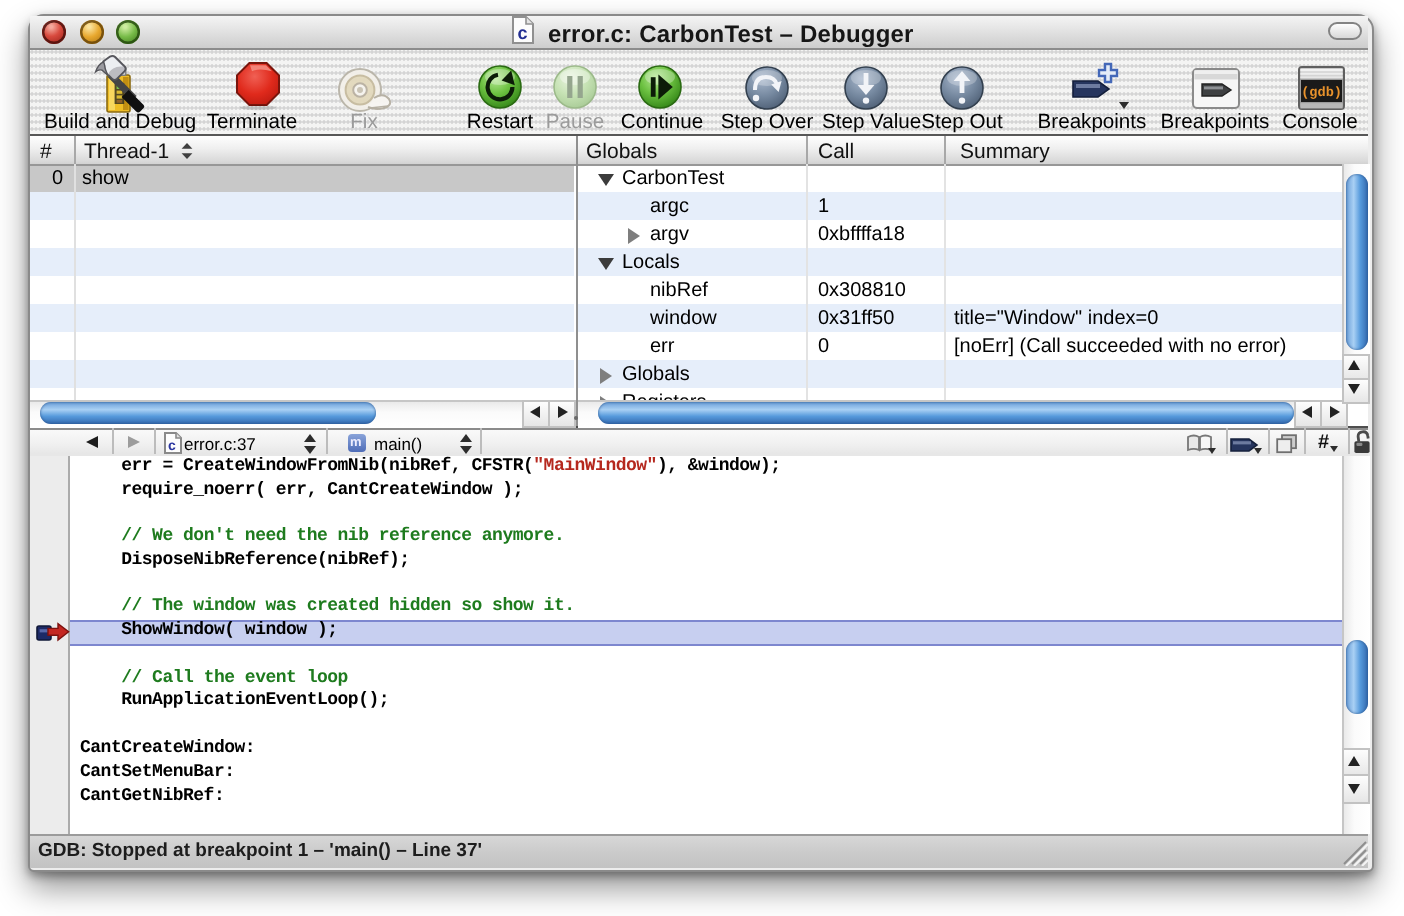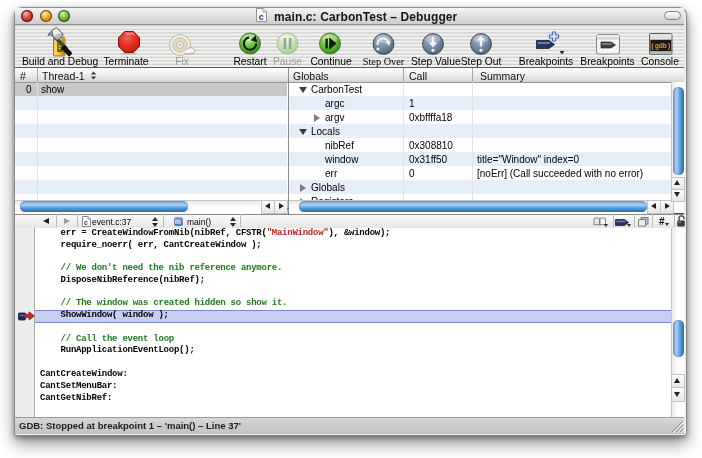--- a/index.html
+++ b/index.html
@@ -68,21 +68,21 @@
 
   <div id="titlebar" class="a pin"></div>
   <div id="tlr" class="a tl"></div>
       <div id="tly" class="a tl"></div>
       <div id="tlg" class="a tl"></div>
   <svg id="docicon" class="a" style="left:256px;top:8px;" width="11" height="14" viewBox="0 0 11 14">
     <path d="M0.5 0.5 L7 0.5 L10.5 4 L10.5 13.5 L0.5 13.5 Z" fill="#fcfcfc" stroke="#909090" stroke-width="1"></path>
     <path d="M7 0.5 L7 4 L10.5 4" fill="#e4e4e4" stroke="#909090" stroke-width="0.8"></path>
     <text x="5.2" y="11.5" font-size="9" font-family="Liberation Sans" fill="#232e91" text-anchor="middle" font-weight="bold">c</text>
   </svg>
-  <div id="title" class="a">main.c: CarbonTest – Debugger</div>
+  <div id="title" class="a">error.c: CarbonTest – Debugger</div>
   <div id="pill" class="a"></div>
 
   <div id="toolbar" class="a pin"></div>
   <svg id="icons" class="a" style="left:15px;top:25px;" width="669" height="43" viewBox="0 0 669 43">
     <defs>
       <radialGradient id="ggreen" cx="0.4" cy="0.3" r="0.8">
         <stop offset="0" stop-color="#b6e894"></stop>
             <stop offset="0.45" stop-color="#6cc141"></stop>
         <stop offset="0.85" stop-color="#3c8f1d"></stop>
             <stop offset="1" stop-color="#2d7313"></stop>
@@ -212,21 +212,21 @@
       <text x="645.8" y="23" font-size="6.8" font-family="Liberation Mono" fill="#e8922c" text-anchor="middle" font-weight="bold">(gdb)</text>
       <rect x="635.2" y="26.6" width="21.1" height="2.6" fill="#b8b8b8"></rect>
     </g>
   </svg>
   <div class="a tlabel" style="left:22px;width:76px;">Build and Debug</div>
   <div class="a tlabel" style="left:101px;width:50px;">Terminate</div>
   <div class="a tlabel tgray" style="left:167px;width:30px;">Fix</div>
   <div class="a tlabel" style="left:232px;width:36px;">Restart</div>
   <div class="a tlabel tgray" style="left:272px;width:31px;">Pause</div>
   <div class="a tlabel" style="left:309px;width:44px;">Continue</div>
-  <div class="a tlabel" style="left:360px;width:47px;font-family:Liberation Serif, serif;">Step Over</div>
+  <div class="a tlabel" style="left:360px;width:47px;">Step Over</div>
   <div class="a tlabel" style="left:411px;width:44px;">Step Value</div>
   <div class="a tlabel" style="left:459px;width:44px;">Step Out</div>
   <div class="a tlabel" style="left:518px;width:56px;">Breakpoints</div>
   <div class="a tlabel" style="left:579px;width:57px;">Breakpoints</div>
   <div class="a tlabel" style="left:640px;width:40px;">Console</div>
 
   <div id="panes" class="a"></div>
   <div id="rows-left" class="a">
     <div class="a" style="left:15px;top:82px;width:272px;height:14px;background:#c8c8c8;border-bottom:0.5px solid #adadad;"></div>
     <div class="a row blue" style="top:96px;"></div>
@@ -285,21 +285,21 @@
   <div id="navitems" class="a">
     <div class="a tri" style="left:43px;top:217.5px;border-top:3.5px solid transparent;border-bottom:3.5px solid transparent;border-right:6.5px solid #1d1d1d;"></div>
     <div class="a nsep" style="left:56px;"></div>
     <div class="a tri" style="left:63.5px;top:217.5px;border-top:3.5px solid transparent;border-bottom:3.5px solid transparent;border-left:6.5px solid #9c9c9c;"></div>
     <div class="a nsep" style="left:77px;"></div>
     <svg class="a" style="left:82px;top:215.5px;" width="9" height="11" viewBox="0 0 9 11">
       <path d="M0.5 0.5 L6 0.5 L8.5 3 L8.5 10.5 L0.5 10.5 Z" fill="#fdfdfd" stroke="#8a8a8a" stroke-width="1"></path>
       <path d="M6 0.5 L6 3 L8.5 3" fill="#e0e0e0" stroke="#8a8a8a" stroke-width="0.8"></path>
       <text x="4" y="9" font-size="7" font-family="Liberation Sans" fill="#2b36a0" text-anchor="middle" font-weight="bold">c</text>
     </svg>
-    <div class="a ntxt" style="left:92px;top:217px;">event.c:37</div>
+    <div class="a ntxt" style="left:92px;top:217px;">error.c:37</div>
     <div class="a tri" style="left:152px;top:216.5px;border-left:3px solid transparent;border-right:3px solid transparent;border-bottom:4px solid #2c2c2c;"></div>
     <div class="a tri" style="left:152px;top:222.5px;border-left:3px solid transparent;border-right:3px solid transparent;border-top:4px solid #2c2c2c;"></div>
     <div class="a nsep" style="left:163px;"></div>
     <div class="a" style="left:173.5px;top:216.5px;width:9px;height:9px;border-radius:2px;background:linear-gradient(to bottom,#89a3d9,#4f6db8);"></div>
     <div class="a" style="left:175px;top:217.5px;font-size:6.5px;color:#eef;font-weight:bold;">m</div>
     <div class="a ntxt" style="left:187px;top:217px;">main()</div>
     <div class="a tri" style="left:230px;top:216.5px;border-left:3px solid transparent;border-right:3px solid transparent;border-bottom:4px solid #2c2c2c;"></div>
     <div class="a tri" style="left:230px;top:222.5px;border-left:3px solid transparent;border-right:3px solid transparent;border-top:4px solid #2c2c2c;"></div>
     <div class="a nsep" style="left:240px;"></div>
     <div class="a nsep" style="left:612.5px;"></div>

